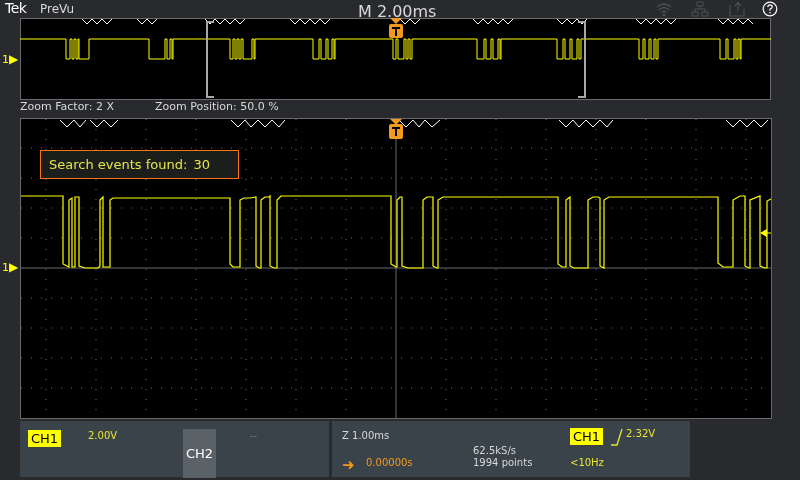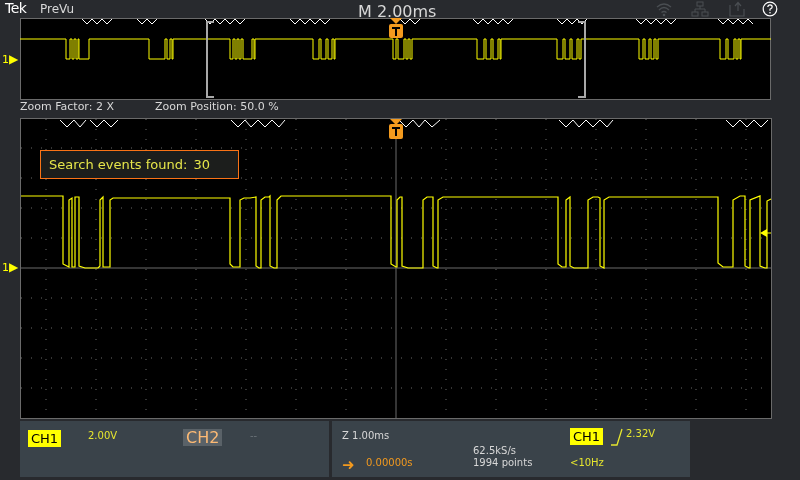--- a/index.html
+++ b/index.html
@@ -11,21 +11,21 @@
   .ticon{position:absolute;top:1px;width:18px;height:16px;}
   .preview{position:absolute;left:20px;top:18px;width:751px;height:82px;background:#000;border:1px solid #6a6a6a;box-sizing:border-box;}
   .zoominfo{position:absolute;top:100px;font-size:11px;color:#d8d8d8;}
   .main{position:absolute;left:20px;top:118px;width:752px;height:301px;background:#000;border:1px solid #6a6a6a;box-sizing:border-box;}
   .searchbox{position:absolute;left:40px;top:150px;width:199px;height:29px;background:#1c1e1c;border:1px solid #f97316;box-sizing:border-box;color:#e6e64a;font-size:13px;line-height:27px;padding-left:8px;}
   .searchbox span{margin-left:6px;}
   .chmark{position:absolute;font-size:11px;color:#ffff00;}
   .bottom{position:absolute;left:20px;top:421px;width:780px;height:59px;border-radius:12px;}
   .panel{position:absolute;top:0;height:56px;background:#3a434a;}
   .badge-ch1{position:absolute;background:#ffff00;color:#000;font-size:13px;padding:0 3px;line-height:17px;}
-  .badge-ch2{position:absolute;background:#5a6268;color:#fdba74;font-size:16px;padding:0 3px;line-height:17px;}
+  .badge-ch2{position:absolute;background:#5a6268;color:#ffffff;font-size:13px;padding:16px 3px;line-height:17px;}
   .txt{position:absolute;font-size:10px;color:#d8d8d8;white-space:nowrap;}
   .yel{color:#e6e62e;}
   .org{color:#f39a1e;}
   .dim{color:#6c7378;}
 </style>
 </head>
 <body>
 
 <div class="topbar">
   <span class="logo">Tek</span>

